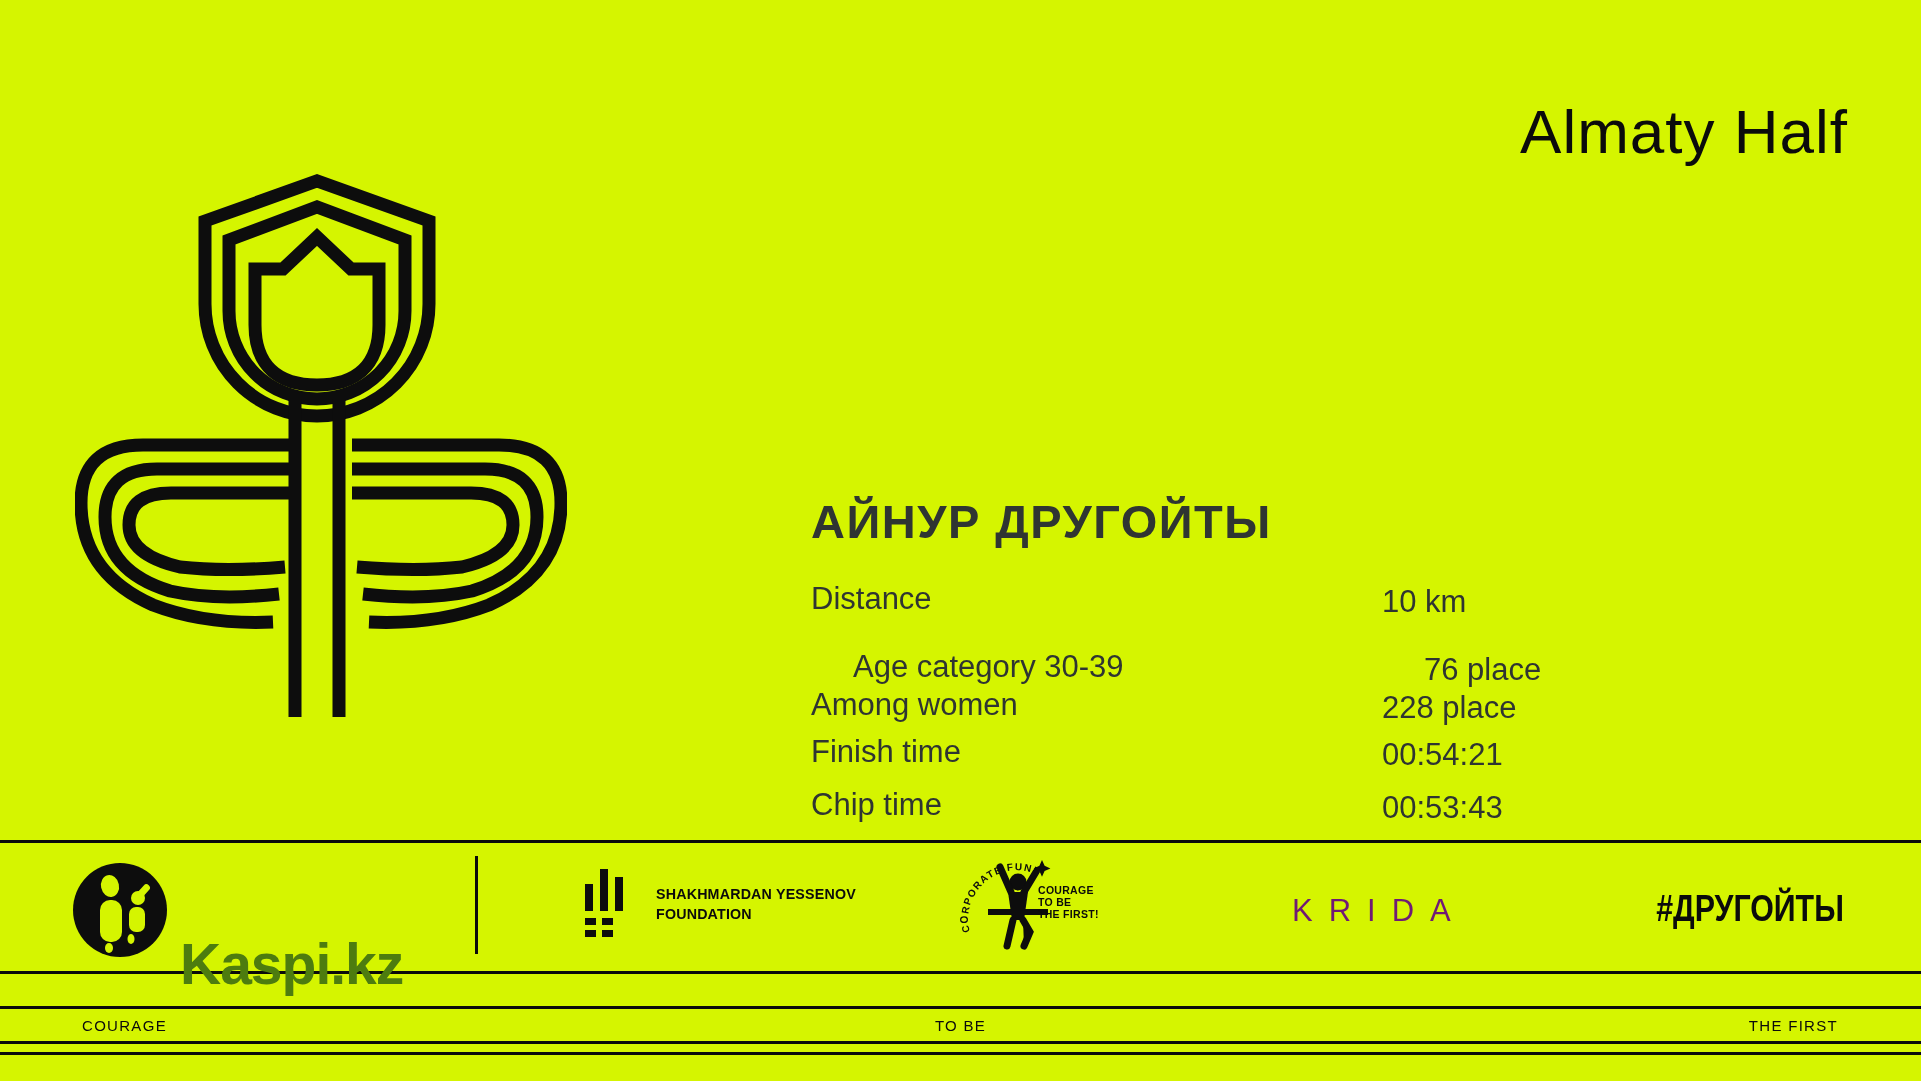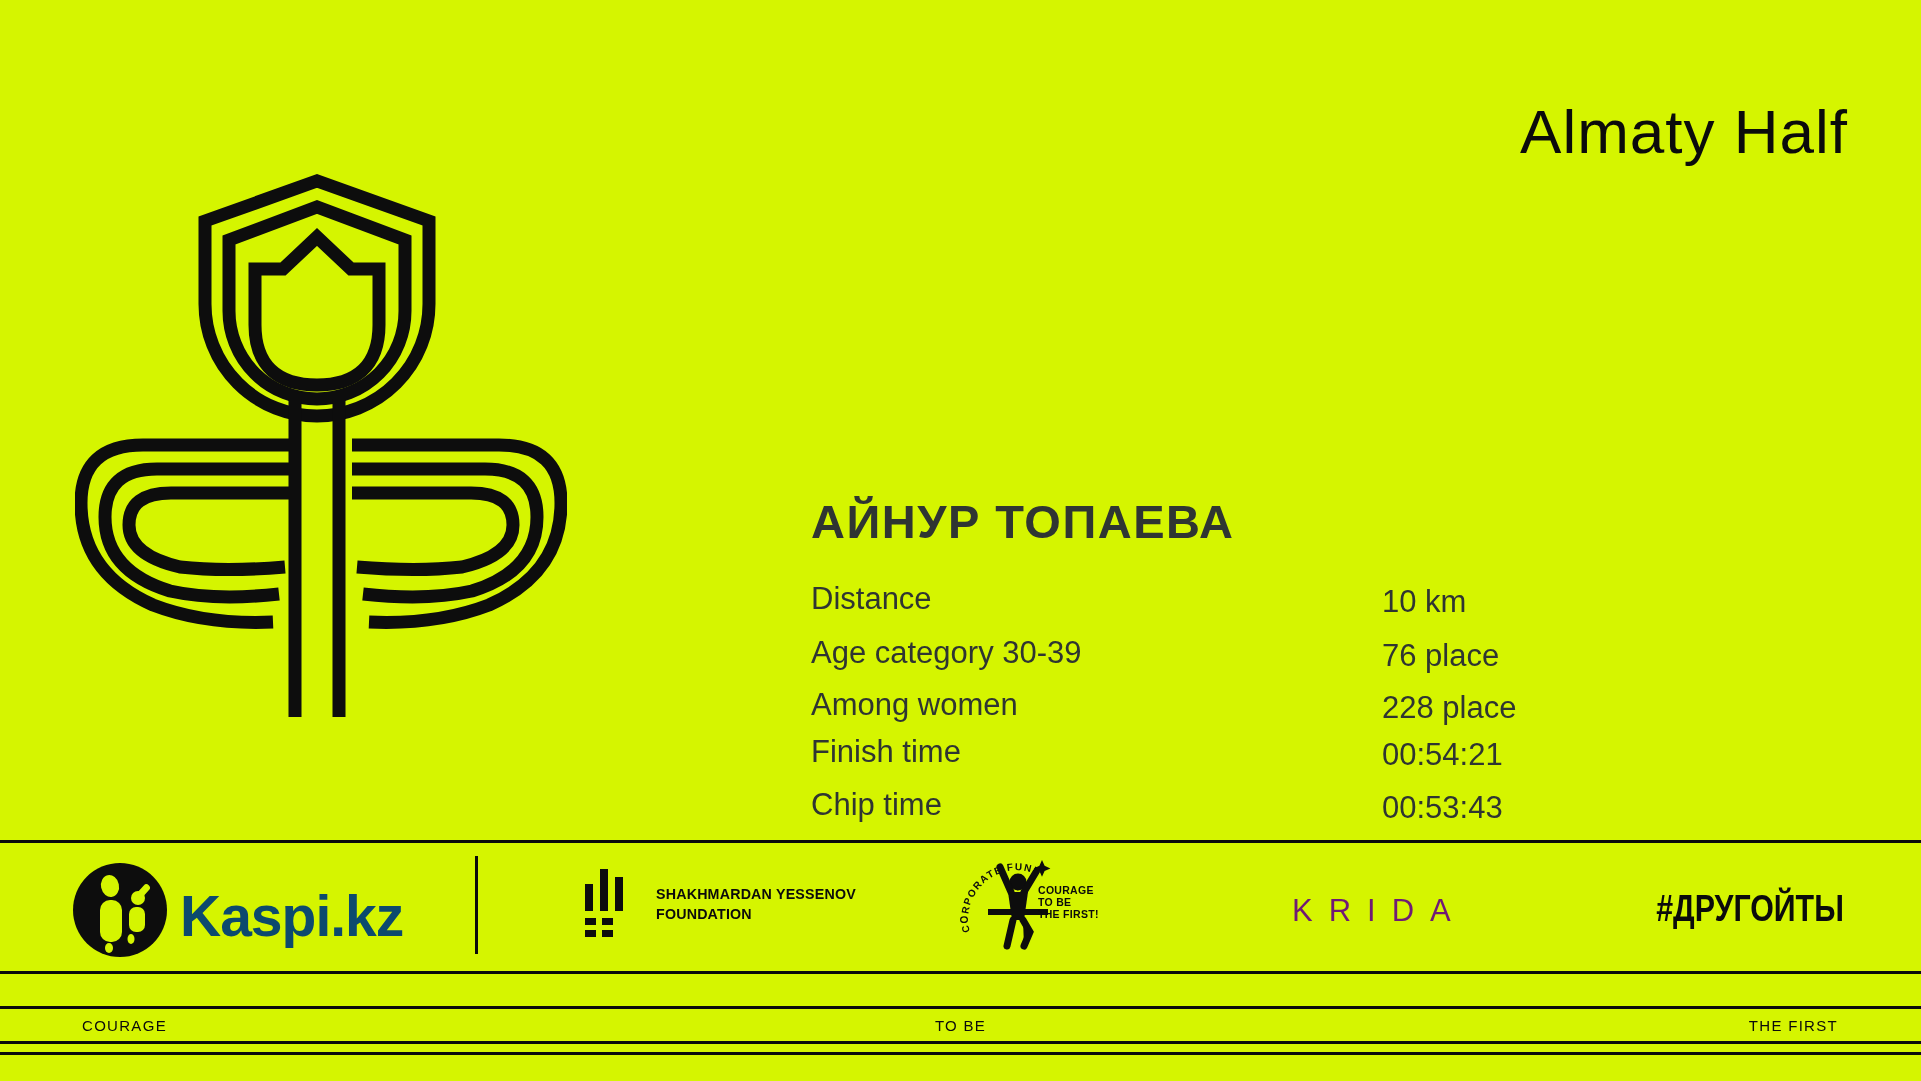--- a/index.html
+++ b/index.html
@@ -14,27 +14,27 @@
   .cert-heading{top:320px;right:71px;text-align:right;font-size:103px;line-height:1;
                 font-weight:500;letter-spacing:4px;color:#0B0B0B;margin:0;}
 
   
   .participant-name{left:811px;top:494px;font-size:47px;font-weight:700;
                     letter-spacing:1.5px;color:#2F3532;}
   .results{left:811px;top:581px;width:900px;color:#2F3532;}
   .results .row{position:absolute;left:0;width:900px;height:38px;font-size:31px;font-weight:500;}
   .results .row .lbl{position:absolute;left:0;top:0;}
   .results .row .val{position:absolute;left:571px;top:3px;text-align:right;}
-  .row0{top:0;}.row1{top:54px;}.row2{top:106px;}.row3{top:153px;}.row4{top:206px;}
+  .row0{top:0;}.row1{top:68px;margin-left:42px;}.row2{top:106px;}.row3{top:153px;}.row4{top:206px;}
 
   
   .bar-line{left:0;width:1921px;height:3px;background:#0B0B0B;}
   .bar-top{top:840px;} .bar-bottom{top:971px;}
   .kaspi-logo{left:72px;top:862px;}
-  .kaspi-word{left:180px;top:883px;font-size:57px;font-weight:700;letter-spacing:-1px;color:#0c4a6e;}
+  .kaspi-word{left:180px;top:931px;font-size:57px;font-weight:700;letter-spacing:-1px;color:#4d7c0f;}
   .footer-divider{left:475px;top:856px;width:3px;height:98px;background:#0B0B0B;}
   .yessenov-icon{left:585px;top:869px;}
   .yessenov-text{left:656px;top:884px;font-size:15px;line-height:20px;font-weight:800;
                  letter-spacing:.2px;color:#0B0B0B;transform:scaleX(.95);transform-origin:left center;}
   .courage-logo{left:960px;top:852px;}
   .courage-text{left:1038px;top:884px;font-size:10.5px;line-height:12px;font-weight:600;
                 letter-spacing:.3px;color:#0B0B0B;}
   .krida-word{left:1292px;top:893px;font-size:31px;font-weight:400;letter-spacing:16px;color:#701a75;}
   .hashtag-word{right:77px;top:888px;font-size:37px;font-weight:800;color:#0B0B0B;
                 transform:scaleX(.82);transform-origin:right center;}
@@ -73,21 +73,21 @@
       <path d="M215,296 H82 Q30,296 30,344 Q30,398 95,418 Q140,428 204,421"></path>
       <path d="M215,320 H96 Q54,320 54,352 Q54,382 105,394 Q150,399 210,394"></path>
     </g>
   </svg>
 
   <div class="abs event-title">
     <div>Almaty Half</div>
   </div>
 
 
-  <div class="abs participant-name">АЙНУР ТОПАЕВА</div>
+  <div class="abs participant-name">АЙНУР ДРУГОЙТЫ</div>
 
   <div class="abs results">
     <div class="row row0">
       <div class="lbl">Distance</div>
       <div class="val">10 km</div>
     </div>
     <div class="row row1">
       <div class="lbl">Age category 30-39</div>
       <div class="val">76 place</div>
     </div>

